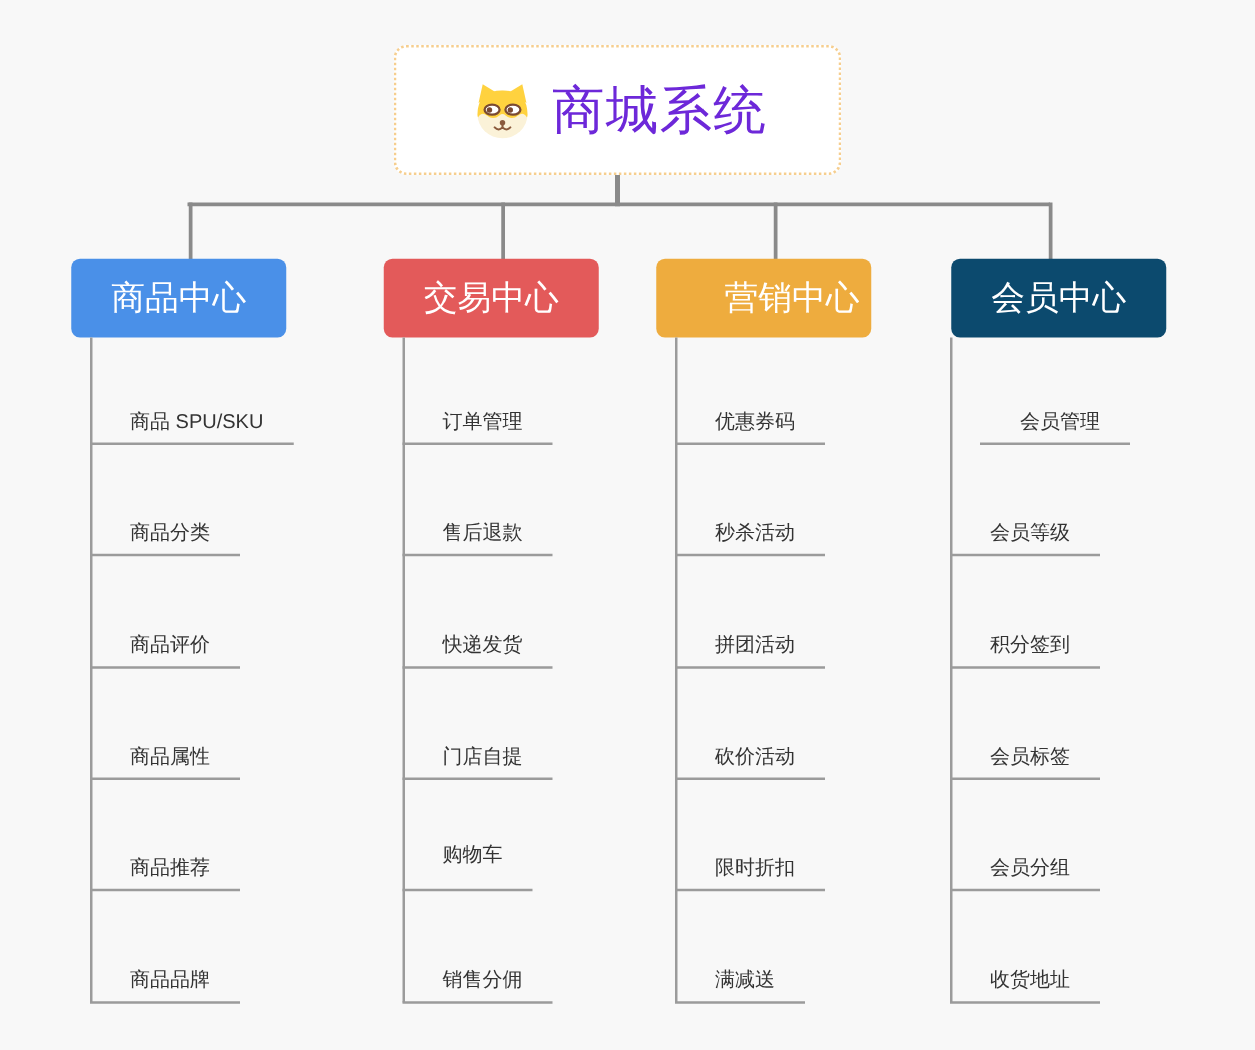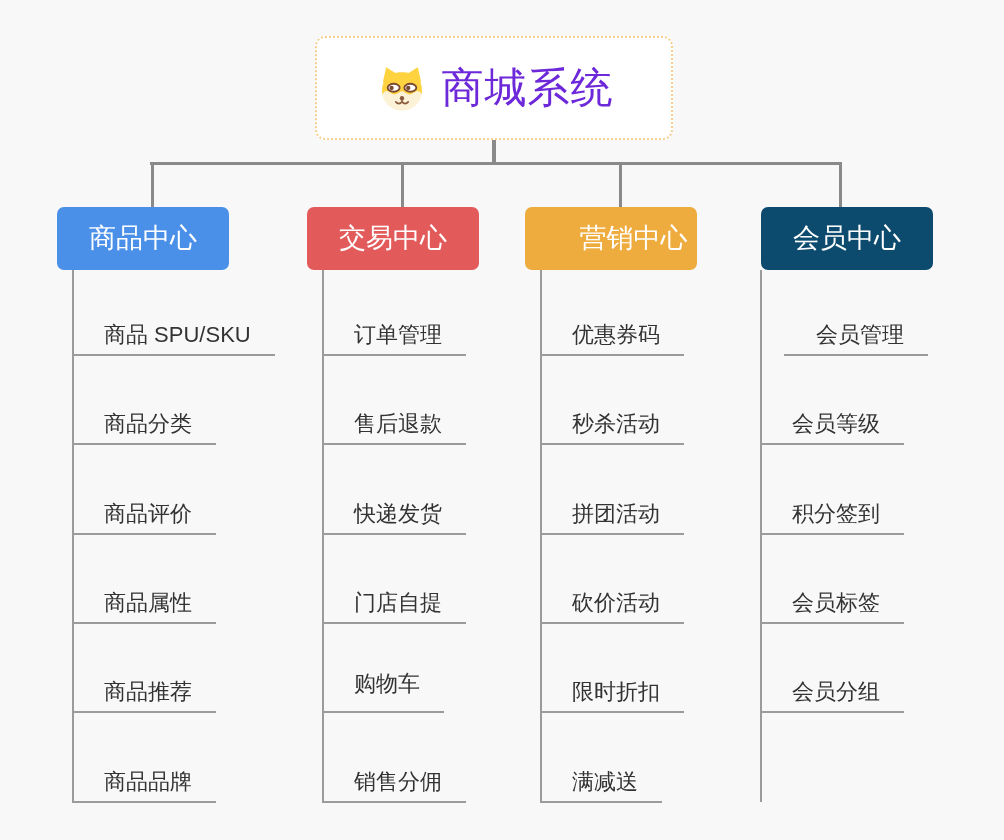--- a/index.html
+++ b/index.html
@@ -39,21 +39,21 @@
   }
   .branch-label{color:#FFFFFF;font-size:27px;line-height:1;white-space:nowrap;}
   .branch-rail{position:absolute;width:2px;background:#9B9B9B;}
 
   
   .leaf{
     position:absolute;height:48px;box-sizing:border-box;
     padding:0 24px 7px 32px;border-bottom:2px solid #9B9B9B;
     display:flex;align-items:flex-end;white-space:nowrap;width:max-content;
   }
-  .leaf-label{color:#333333;font-size:22px;line-height:1.1;}
+  .leaf-label{color:#333333;font-size:16px;line-height:1.1;}
 </style>
 </head>
 <body>
 
 <div class="canvas">
 
   <div class="conn conn-root-stem"></div>
   <div class="conn conn-top-rail"></div>
 
   <div class="root-node">
@@ -196,15 +196,18 @@
   </div>
 
   <div class="leaf" style="left: 760px; top: 576px;">
     <span class="leaf-label">会员标签</span>
   </div>
 
   <div class="leaf" style="left: 760px; top: 665px;">
     <span class="leaf-label">会员分组</span>
   </div>
 
+  <div class="leaf" style="left: 760px; top: 755px;">
+    <span class="leaf-label">收货地址</span>
+  </div>
 </div>
 </div>
 </div>
 
 </body></html>

